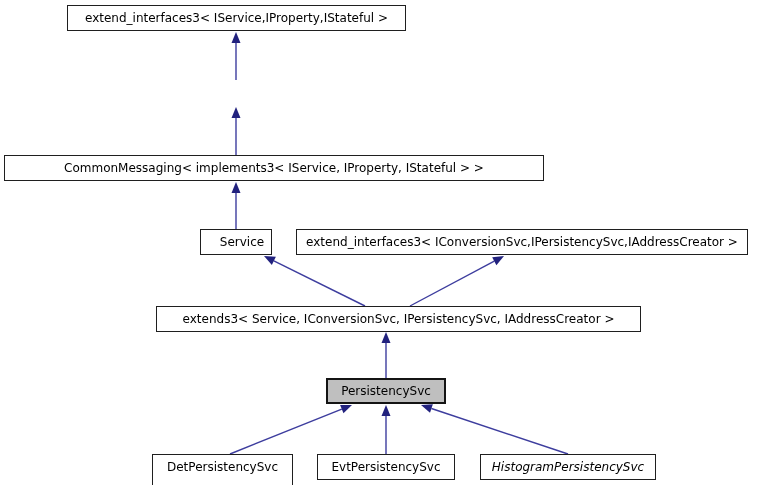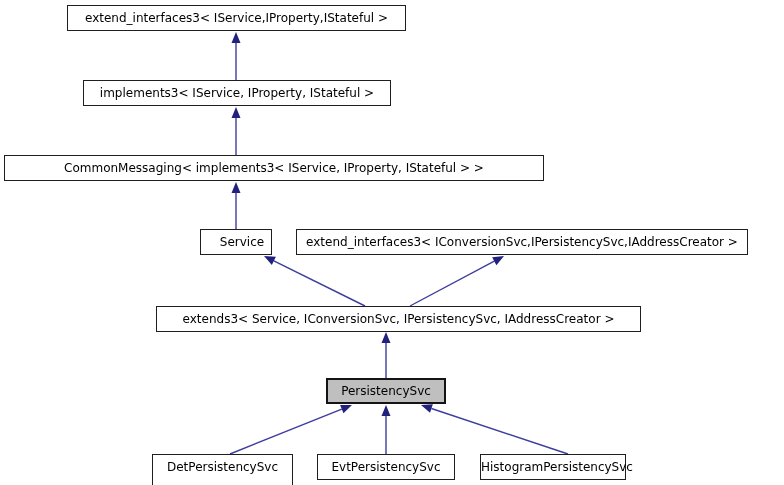--- a/index.html
+++ b/index.html
@@ -41,21 +41,21 @@
   }
   .n0 { left: 67px;  top: 5px;   width: 339px; height: 26px; }
   .n1 { left: 83px;  top: 80px;  width: 308px; height: 26px; }
   .n2 { left: 4px;   top: 155px; width: 540px; height: 26px; }
   .n3 { left: 200px; top: 229px; width: 72px;  height: 26px; padding-left: 12px; }
   .n4 { left: 296px; top: 229px; width: 452px; height: 26px; }
   .n5 { left: 156px; top: 306px; width: 485px; height: 26px; }
   .n6 { left: 326px; top: 378px; width: 120px; height: 26px; }
   .n7 { left: 152px; top: 454px; width: 141px; height: 42px; }
   .n8 { left: 317px; top: 454px; width: 138px; height: 26px; }
-  .n9 { left: 480px; top: 454px; width: 146px; height: 26px; }
+  .n9 { left: 480px; top: 454px; width: 176px; height: 26px; font-style: italic; }
 </style>
 </head>
 <body>
 
 <div class="canvas">
   <svg id="edges" viewBox="0 0 784 485" xmlns="http://www.w3.org/2000/svg">
       <g>
         <line x1="236" y1="80" x2="236" y2="43" stroke="#3d3d9e" stroke-width="1.4"></line>
         <polygon points="236,32 231.5,43 240.5,43" fill="#22227e"></polygon>
       </g>
@@ -87,21 +87,20 @@
         <line x1="386" y1="454" x2="386" y2="416" stroke="#3d3d9e" stroke-width="1.4"></line>
         <polygon points="386,405 381.5,416 390.5,416" fill="#22227e"></polygon>
       </g>
       <g>
         <line x1="568" y1="454" x2="431.43551627855567" y2="408.4785054261852" stroke="#3d3d9e" stroke-width="1.4"></line>
         <polygon points="421,405 430.0124913314799,412.74758026741256 432.8585412256314,404.2094305849579" fill="#22227e"></polygon>
       </g>
     </svg>
 
   <div class="node n0">extend_interfaces3&lt; IService,IProperty,IStateful &gt;</div>
-  <div class="node n1">implements3&lt; IService, IProperty, IStateful &gt;</div>
   <div class="node n2">CommonMessaging&lt; implements3&lt; IService, IProperty, IStateful &gt; &gt;</div>
   <div class="node n3">Service</div>
   <div class="node n4">extend_interfaces3&lt; IConversionSvc,IPersistencySvc,IAddressCreator &gt;</div>
   <div class="node n5">extends3&lt; Service, IConversionSvc, IPersistencySvc, IAddressCreator &gt;</div>
   <div class="node n6 hl">PersistencySvc</div>
   <div class="node n7">DetPersistencySvc</div>
   <div class="node n8">EvtPersistencySvc</div>
   <div class="node n9">HistogramPersistencySvc</div>
 </div>
 

